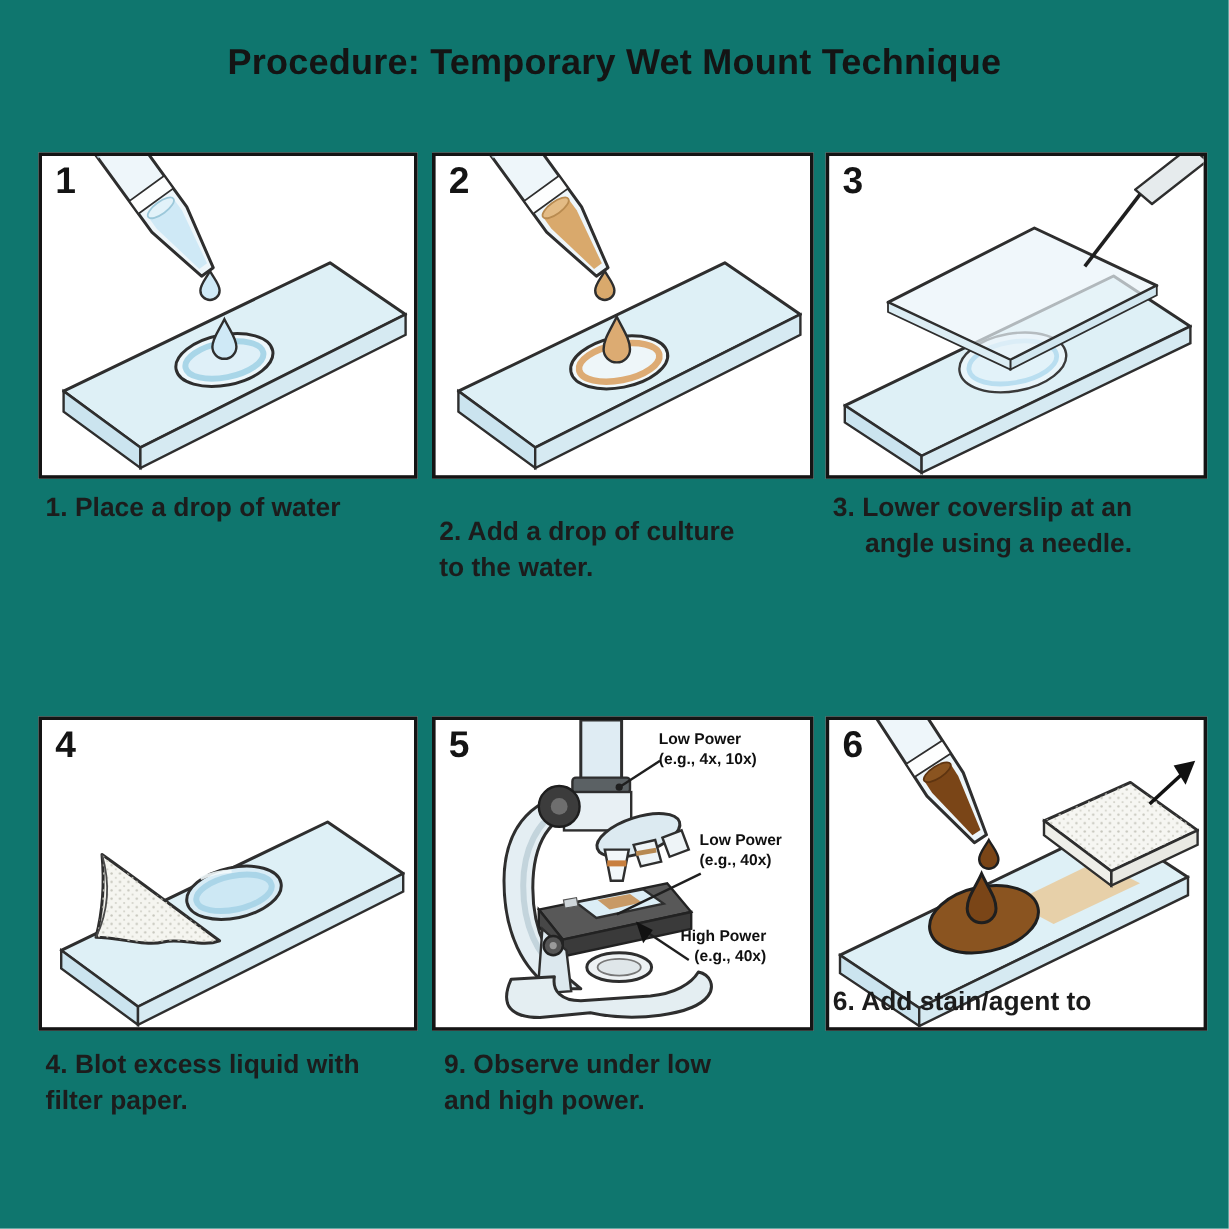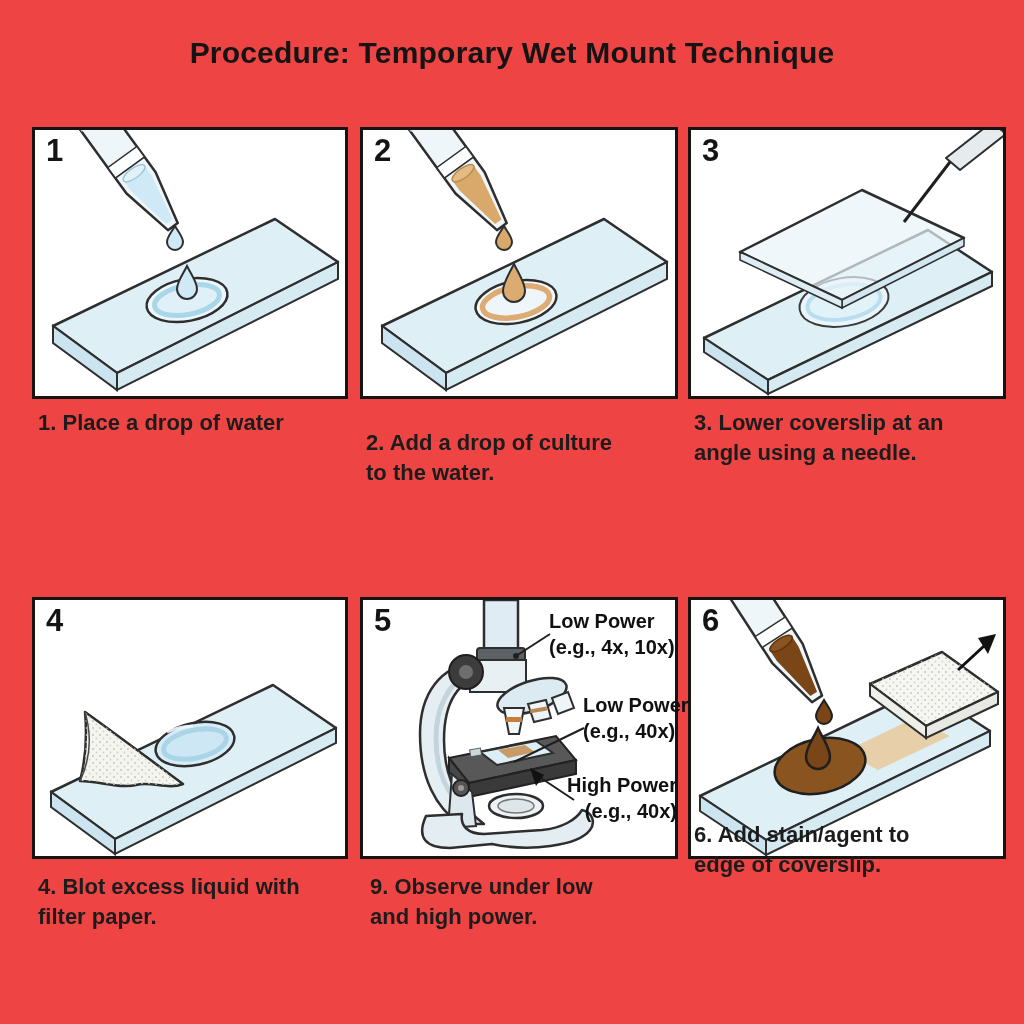--- a/index.html
+++ b/index.html
@@ -1,32 +1,32 @@
 <!DOCTYPE html>
 <html><head>
 <meta charset="utf-8">
 <style>
   html,body{margin:0;padding:0;background:#ffffff;}
-  .page{position:relative;width:1024px;height:1024px;background:#ef4444;
+  .page{position:relative;width:1024px;height:1024px;background:#0f766e;
         font-family:"Liberation Sans",sans-serif;overflow:hidden;}
   .title{position:absolute;top:36px;left:0;width:100%;margin:0;text-align:center;
          font-size:30px;font-weight:700;color:#141414;letter-spacing:.2px;}
   .panel{position:absolute;border:3px solid #141414;background:#ffffff;box-sizing:border-box;}
   .panel svg{position:absolute;left:0;top:0;width:100%;height:100%;}
   .num{position:absolute;left:11px;top:3px;font-size:31px;font-weight:700;color:#141414;z-index:3;}
   #p1{left:32px;top:127px;width:316px;height:272px;}
   #p2{left:360px;top:127px;width:318px;height:272px;}
   #p3{left:688px;top:127px;width:318px;height:272px;}
   #p4{left:32px;top:597px;width:316px;height:262px;}
   #p5{left:360px;top:597px;width:318px;height:262px;}
   #p6{left:688px;top:597px;width:318px;height:262px;}
   .caption{position:absolute;font-size:22px;font-weight:700;color:#1c1c1c;line-height:1.38;}
-  #c1{left:38px;top:408px;}  #c2{left:366px;top:428px;}  #c3{left:694px;top:408px;}
+  #c1{left:38px;top:408px;}  #c2{left:366px;top:428px;}  #c3{left:694px;top:408px;text-align:right;}
   #c4{left:38px;top:872px;}  #c5{left:370px;top:872px;}  #c6{left:694px;top:820px;}
-  .mic-label{position:absolute;font-size:20px;font-weight:700;color:#101010;
+  .mic-label{position:absolute;font-size:13px;font-weight:700;color:#101010;
              line-height:1.3;white-space:nowrap;z-index:2;}
   #ml1{left:186px;top:8px;}
   #ml2{left:220px;top:92px;}
   #ml3{left:204px;top:172px;text-align:right;}
 </style>
 </head>
 <body>
 
 <div class="page">
 
@@ -252,16 +252,15 @@
   <div class="caption" id="c4">
     <div>4. Blot excess liquid with</div>
     <div>filter paper.</div>
   </div>
   <div class="caption" id="c5">
     <div>9. Observe under low</div>
     <div>and high power.</div>
   </div>
   <div class="caption" id="c6">
     <div>6. Add stain/agent to</div>
-    <div>edge of coverslip.</div>
   </div>
 
 </div>
 
 </body></html>

